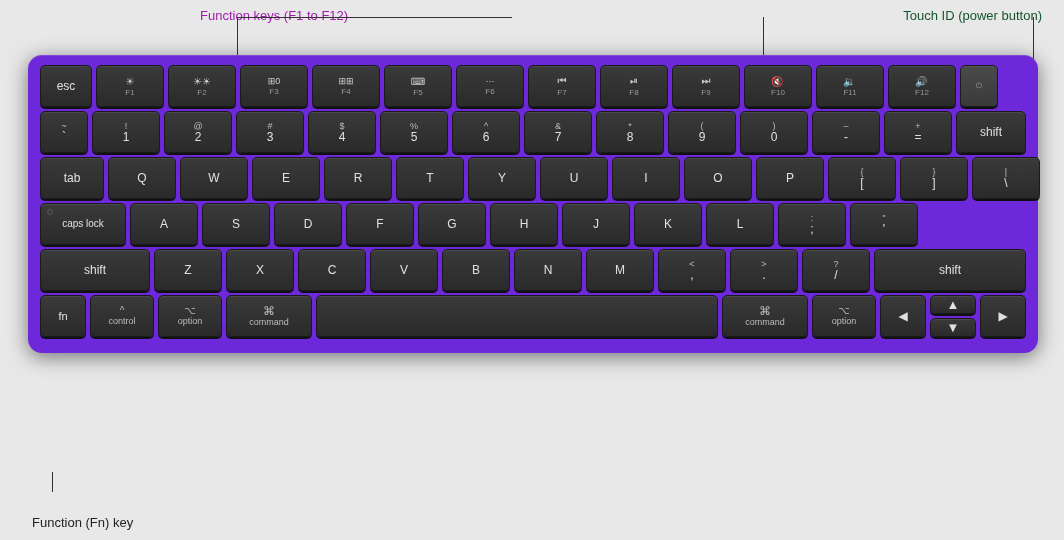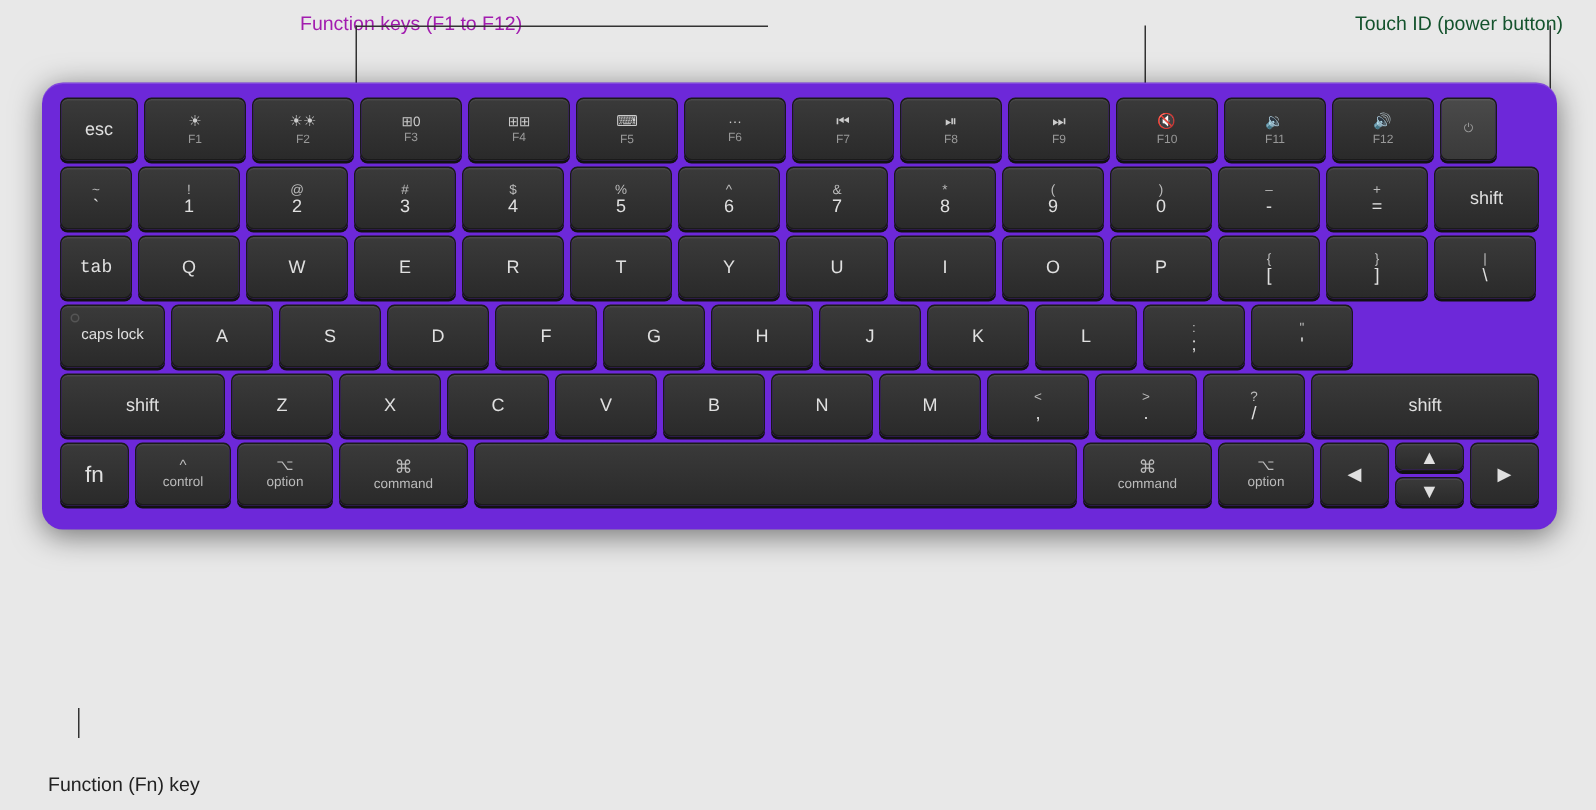--- a/index.html
+++ b/index.html
@@ -68,24 +68,24 @@
 
     
     .key-esc { width: 52px; }
     .key-f { width: 68px; }
     .key-f-touch { width: 30px; background: linear-gradient(180deg, #4a4a4a 0%, #3a3a3a 100%); }
 
     .key-tilde { width: 48px; }
     .key-num { width: 68px; }
     .key-delete { flex: 1; }
 
-    .key-tab { width: 48px; font-family: Liberation Mono, monospace; }
+    .key-tab { width: 64px; }
     .key-letter { width: 68px; }
 
-    .key-caps { width: 70px; }
+    .key-caps { width: 86px; }
     .key-return { flex: 1; }
 
     .key-shift-l { width: 110px; }
     .key-shift-r { flex: 1; }
 
     .key-fn { width: 46px; }
     .key-control { width: 64px; }
     .key-option { width: 64px; }
     .key-command { width: 86px; }
     .key-space { flex: 1; }
@@ -421,21 +421,21 @@
       <span class="top-char">?</span>
       <span class="main-char">/</span>
     </div>
     <div class="key key-shift-r">
       <span class="main-char">shift</span>
     </div>
   </div>
 
   <div class="key-row" style="align-items:flex-end;">
     <div class="key key-fn">
-      <span class="main-char" style="font-size:15px;">fn</span>
+      <span class="main-char" style="font-size:11px;">fn</span>
     </div>
     <div class="key key-control">
       <span class="top-char" style="font-size:10px;">^</span>
       <span class="sub-label">control</span>
     </div>
     <div class="key key-option">
       <span class="top-char" style="font-size:10px;">⌥</span>
       <span class="sub-label">option</span>
     </div>
     <div class="key key-command">

